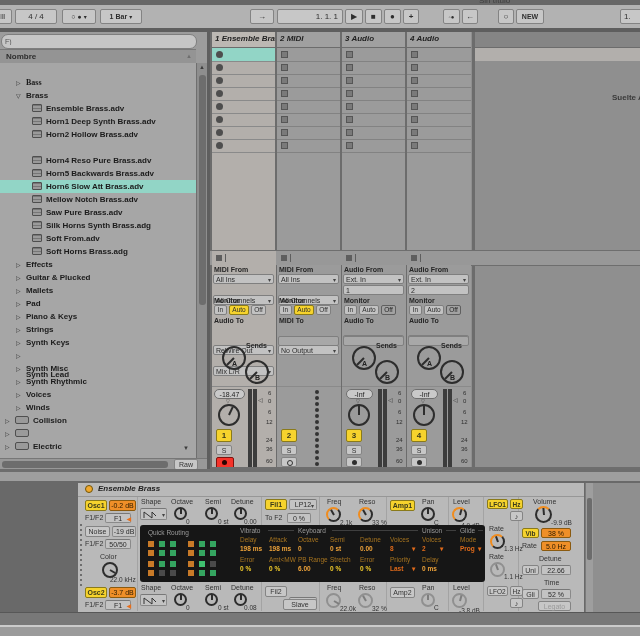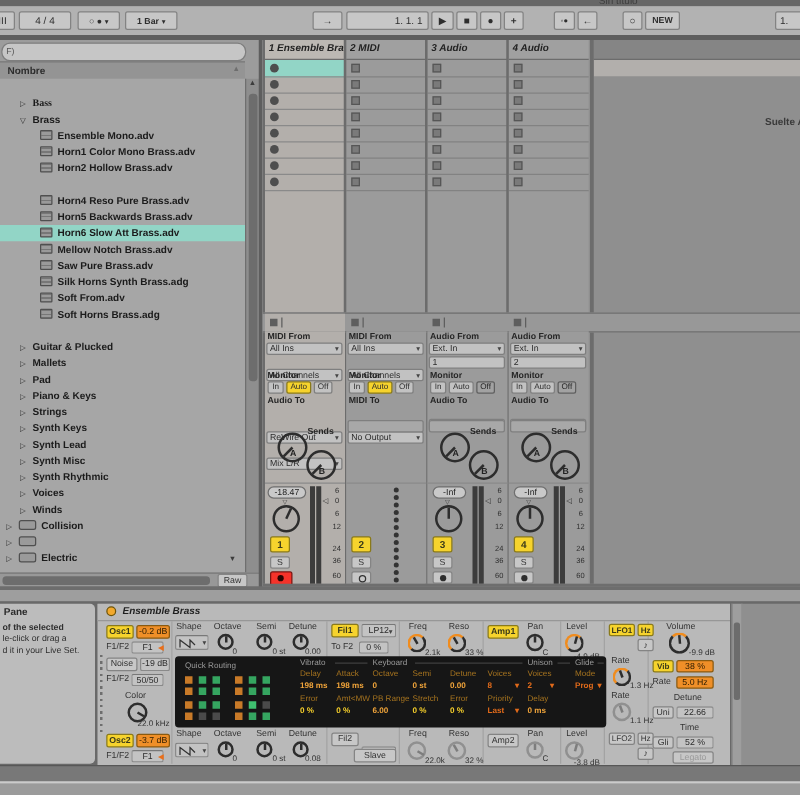--- a/index.html
+++ b/index.html
@@ -102,25 +102,25 @@
       <div class="brow" style="top:13px;font-family:Liberation Serif, serif;">
         <span class="al" style="left:16px;">▷</span>
         <span class="tx" style="left:26px;">Bass</span>
       </div>
       <div class="brow" style="top:26px;">
         <span class="al" style="left:16px;">▽</span>
         <span class="tx" style="left:26px;">Brass</span>
       </div>
       <div class="brow" style="top:39px;">
         <span class="icpre" style="left:32px;top:2px;"></span>
-        <span class="tx" style="left:46px;">Ensemble Mono.adv</span>
+        <span class="tx" style="left:46px;">Ensemble Brass.adv</span>
       </div>
       <div class="brow" style="top:52px;">
         <span class="icpre" style="left:32px;top:2px;"></span>
-        <span class="tx" style="left:46px;">Horn1 Color Mono Brass.adv</span>
+        <span class="tx" style="left:46px;">Horn1 Deep Synth Brass.adv</span>
       </div>
       <div class="brow" style="top:65px;">
         <span class="icpre" style="left:32px;top:2px;"></span>
         <span class="tx" style="left:46px;">Horn2 Hollow Brass.adv</span>
       </div>
       <div class="brow" style="top:91px;">
         <span class="icpre" style="left:32px;top:2px;"></span>
         <span class="tx" style="left:46px;">Horn4 Reso Pure Brass.adv</span>
       </div>
       <div class="brow" style="top:104px;">
@@ -144,20 +144,24 @@
         <span class="tx" style="left:46px;">Silk Horns Synth Brass.adg</span>
       </div>
       <div class="brow" style="top:169px;">
         <span class="icpre" style="left:32px;top:2px;"></span>
         <span class="tx" style="left:46px;">Soft From.adv</span>
       </div>
       <div class="brow" style="top:182px;">
         <span class="icpre" style="left:32px;top:2px;"></span>
         <span class="tx" style="left:46px;">Soft Horns Brass.adg</span>
       </div>
+      <div class="brow" style="top:195px;">
+        <span class="al" style="left:16px;">▷</span>
+        <span class="tx" style="left:26px;">Effects</span>
+      </div>
       <div class="brow" style="top:208px;">
         <span class="al" style="left:16px;">▷</span>
         <span class="tx" style="left:26px;">Guitar &amp; Plucked</span>
       </div>
       <div class="brow" style="top:221px;">
         <span class="al" style="left:16px;">▷</span>
         <span class="tx" style="left:26px;">Mallets</span>
       </div>
       <div class="brow" style="top:234px;">
         <span class="al" style="left:16px;">▷</span>
@@ -170,21 +174,21 @@
       <div class="brow" style="top:260px;">
         <span class="al" style="left:16px;">▷</span>
         <span class="tx" style="left:26px;">Strings</span>
       </div>
       <div class="brow" style="top:273px;">
         <span class="al" style="left:16px;">▷</span>
         <span class="tx" style="left:26px;">Synth Keys</span>
       </div>
       <div class="brow" style="top:286px;">
         <span class="al" style="left:16px;">▷</span>
-        <span class="tx" style="left:26px;">Synth Lead</span>
+        <span class="tx" style="left:26px;margin-top:19px;">Synth Lead</span>
       </div>
       <div class="brow" style="top:299px;">
         <span class="al" style="left:16px;">▷</span>
         <span class="tx" style="left:26px;">Synth Misc</span>
       </div>
       <div class="brow" style="top:312px;">
         <span class="al" style="left:16px;">▷</span>
         <span class="tx" style="left:26px;">Synth Rhythmic</span>
       </div>
       <div class="brow" style="top:325px;">
@@ -581,26 +585,20 @@
 
     <span class="a f8 b nw" style="left:402px;top:61px;width:28px;color:#3a3a3a;">Suelte A</span>
 
     <div class="a rowline" style="left:0;top:435px;width:430px;background:#6e6e6e;height:2px;"></div>
   </div>
 
   <div class="a" style="left:0;top:469px;width:640px;height:3px;background:#6d6d6d;"></div>
   <div class="a" style="left:0;top:472px;width:640px;height:9px;background:#9e9e9e;"></div>
   <div class="a" style="left:0;top:481px;width:640px;height:155px;background:#696969;"></div>
 
-  <div class="a" style="left:0;top:483px;width:76px;height:128px;background:#bcbcbc;border-radius:0 4px 4px 0;overflow:hidden;">
-    <span class="a f8 b nw" style="left:3px;top:2px;color:#2b2b2b;">Pane</span>
-    <span class="a f7 b nw" style="left:2px;top:16px;color:#2e2e2e;">of the selected</span>
-    <span class="a f7 nw" style="left:2px;top:25px;color:#2e2e2e;">le-click or drag a</span>
-    <span class="a f7 nw" style="left:2px;top:34px;color:#2e2e2e;">d it in your Live Set.</span>
-  </div>
 
   <div class="a" style="left:78px;top:483px;width:506px;height:129px;background:#b9b9b9;overflow:hidden;">
 
     <div class="a" style="left:0;top:0;width:506px;height:13px;background:#b9b9b9;border-bottom:1px solid #979797;">
       <span class="a" style="left:7px;top:2px;width:8px;height:8px;border-radius:50%;background:#f2a92d;border:1px solid #6f5408;box-sizing:border-box;"></span>
       <span class="a f8 b i nw" style="left:20px;top:1px;color:#1f1f1f;">Ensemble Brass</span>
     </div>
 
     <div class="a" style="left:0;top:13px;width:6px;height:116px;">
       <div style="position:absolute;left:2px;top:28px;width:2px;height:64px;

